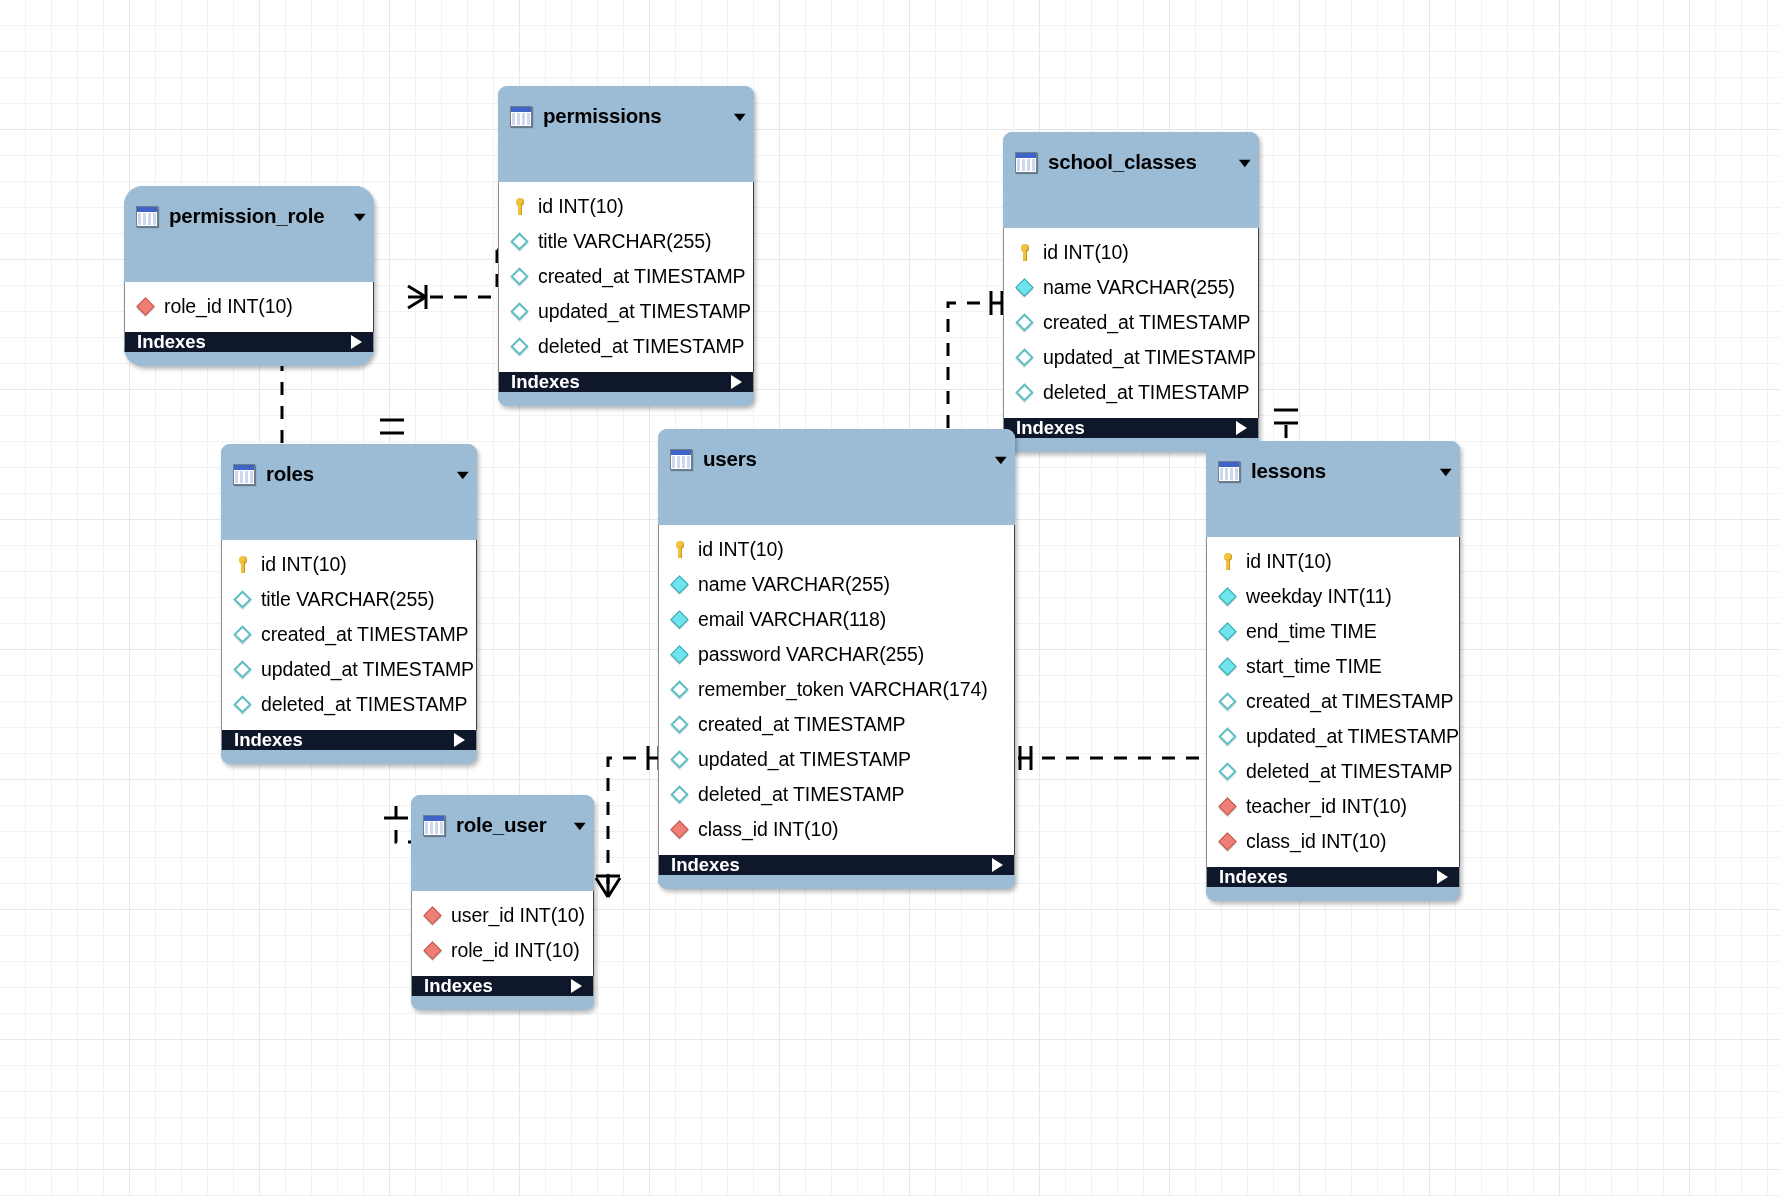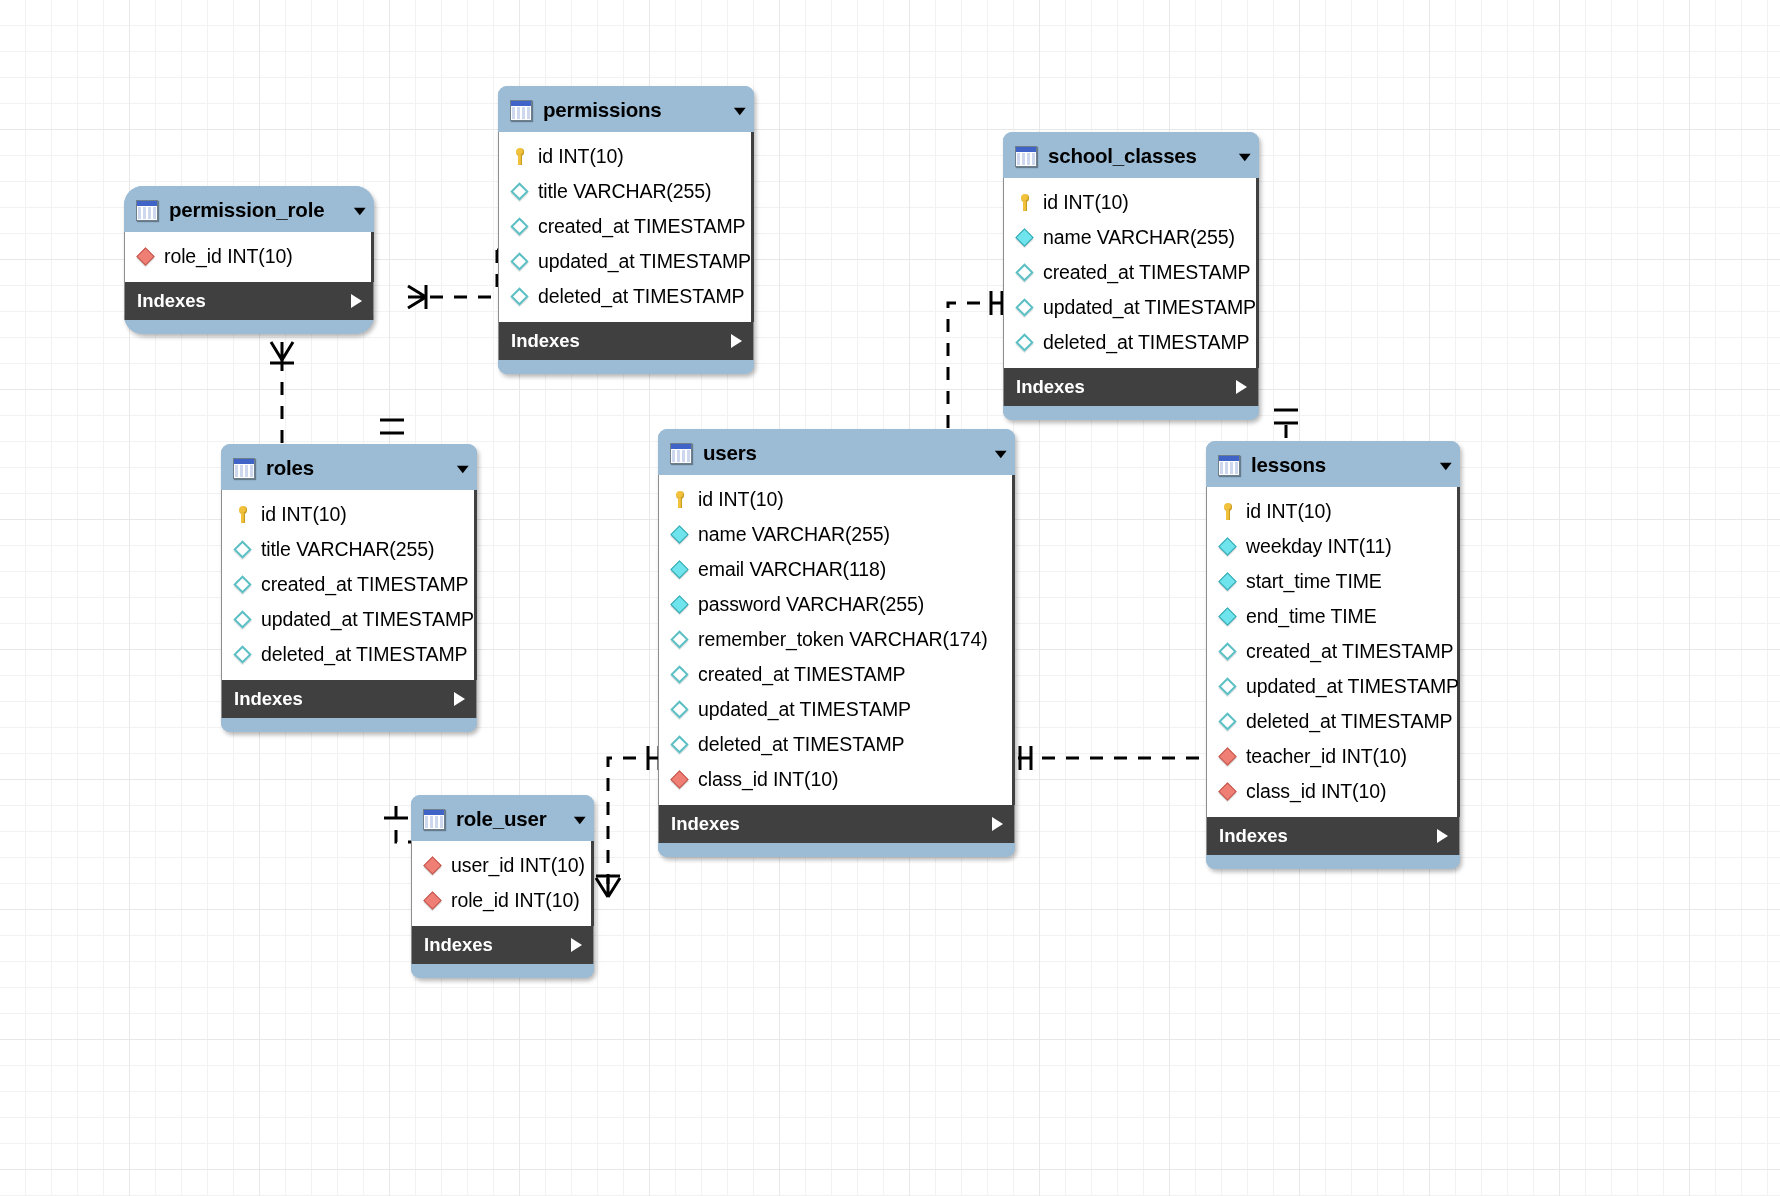--- a/index.html
+++ b/index.html
@@ -46,21 +46,21 @@
   
   .tbl {
     position: absolute;
     border-radius: 9px;
     background: #9dbdd6;
     box-shadow: 2px 3px 4px rgba(0,0,0,0.28);
     box-sizing: border-box;
     overflow: hidden;
   }
   .tbl-hdr {
-    height: 46px;
+    height: 58px;
     background: #9cbcd6;
     display: flex;
     align-items: center;
     padding: 2px 9px 0 12px;
     box-sizing: border-box;
     position: relative;
   }
   .tbl-icon {
     width: 22px;
     height: 21px;
@@ -106,22 +106,23 @@
     font-size: 15px;
     color: #000;
     line-height: 1;
     transform: scaleX(1.35) scaleY(0.85);
     transform-origin: center;
   }
 
   .tbl-cols {
     background: #ffffff;
     border-left: 1px solid #8e8e8e;
-    border-right: 3px solid #404040;
+    border-right: 1px solid #404040;
     padding: 7px 0 8px 0;
+    margin-top: 38px;
   }
   .col {
     display: flex;
     align-items: center;
     height: 35px;
     padding: 0 10px 0 11px;
     box-sizing: border-box;
     white-space: nowrap;
   }
   .col-name {
@@ -175,22 +176,22 @@
     border: 2px solid #5bbfc4;
     box-shadow: 1px 1px 1px rgba(0,0,0,0.15);
   }
   .gly.fk {            
     background: #ef7f74;
     border: 1.5px solid #c45a50;
     box-shadow: 1px 1px 1px rgba(0,0,0,0.22);
   }
 
   .tbl-idx {
-    height: 38px;
-    background: #404040;
+    height: 20px;
+    background: #0f172a;
     border-left: 1px solid #8e8e8e;
     border-right: 1px solid #8e8e8e;
     display: flex;
     align-items: center;
     padding: 0 11px 0 12px;
     box-sizing: border-box;
   }
   .tbl-idx-label {
     font-size: 18.5px;
     font-weight: bold;
@@ -502,25 +503,25 @@
           <div class="col">
             <span class="gly pk"></span>
             <span class="col-name">id INT(10)</span>
           </div>
           <div class="col">
             <span class="gly dia nn"></span>
             <span class="col-name">weekday INT(11)</span>
           </div>
           <div class="col">
             <span class="gly dia nn"></span>
+            <span class="col-name">end_time TIME</span>
+          </div>
+          <div class="col">
+            <span class="gly dia nn"></span>
             <span class="col-name">start_time TIME</span>
-          </div>
-          <div class="col">
-            <span class="gly dia nn"></span>
-            <span class="col-name">end_time TIME</span>
           </div>
           <div class="col">
             <span class="gly dia nul"></span>
             <span class="col-name">created_at TIMESTAMP</span>
           </div>
           <div class="col">
             <span class="gly dia nul"></span>
             <span class="col-name">updated_at TIMESTAMP</span>
           </div>
           <div class="col">

